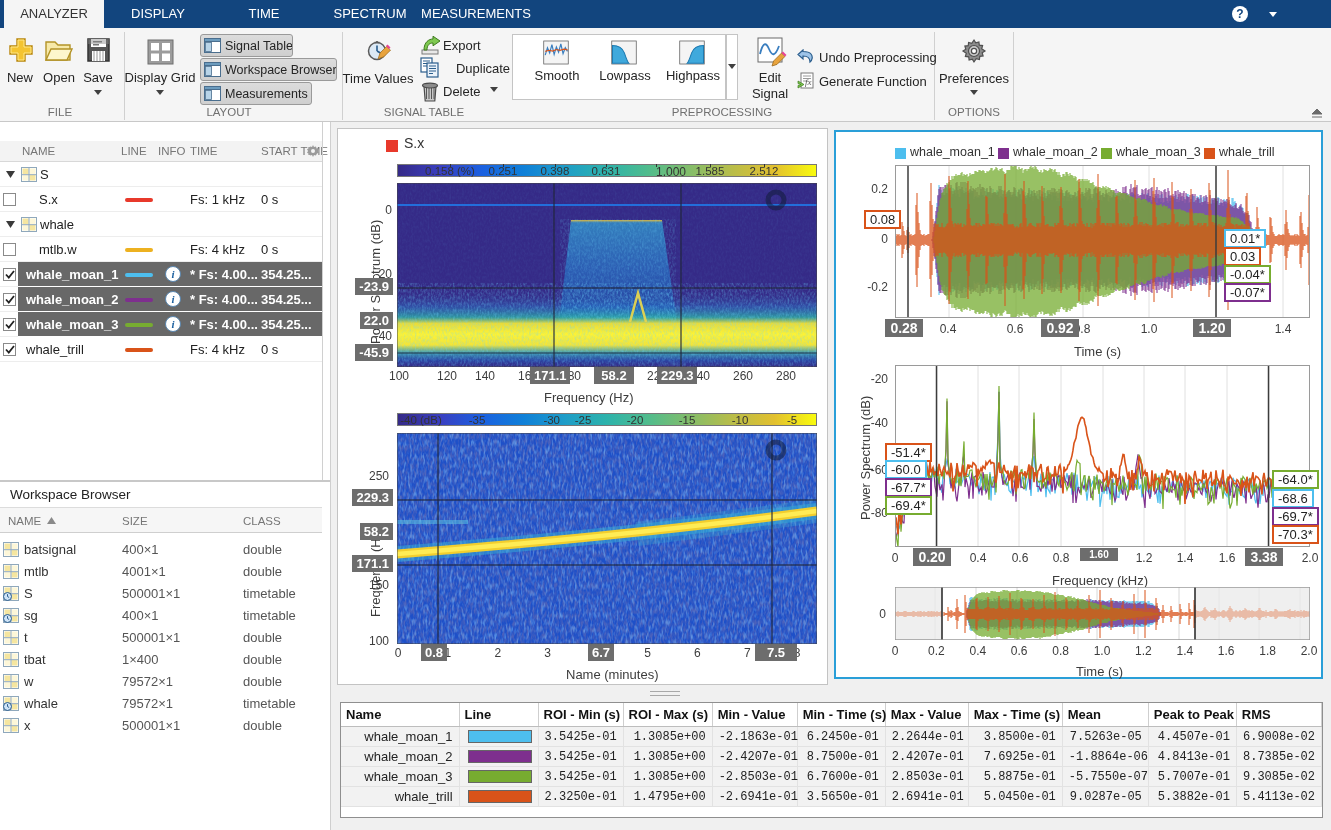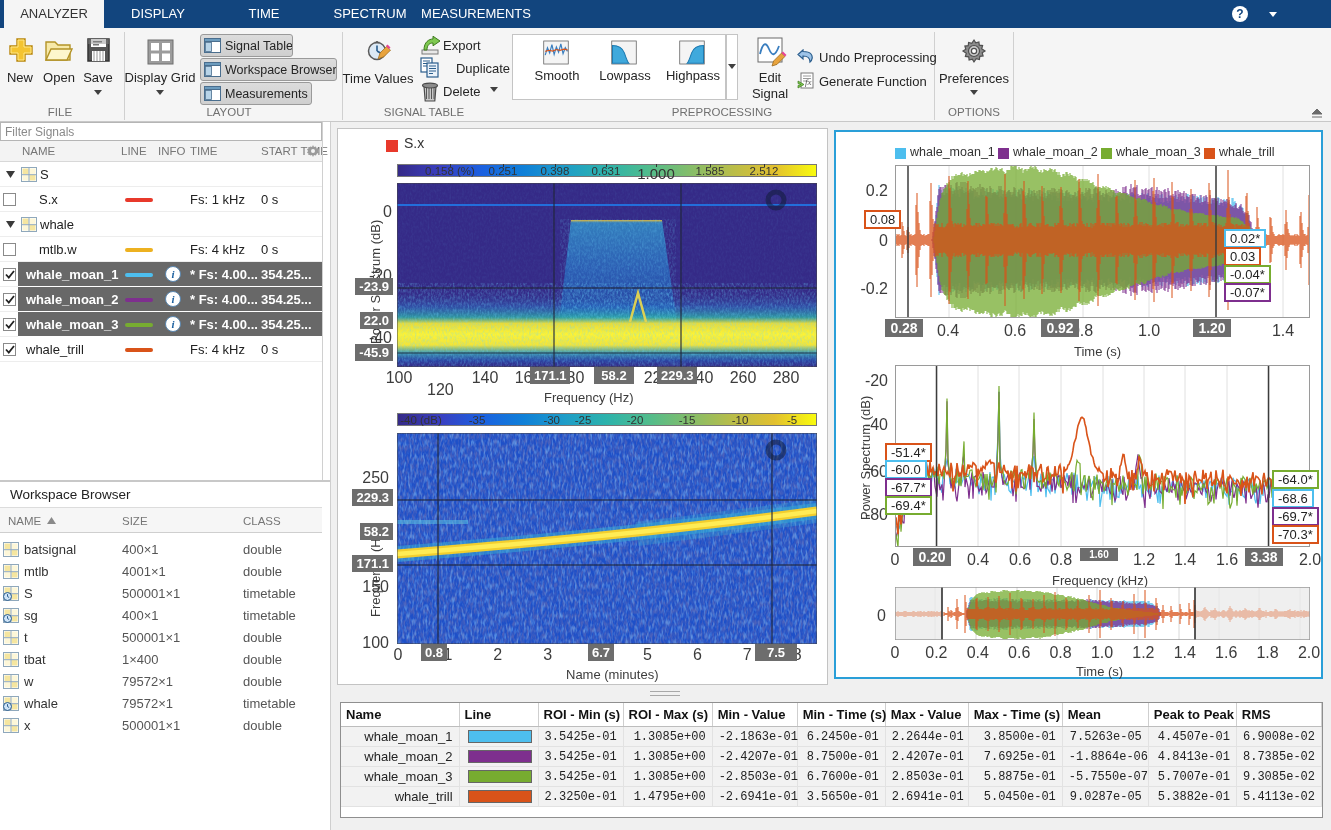--- a/index.html
+++ b/index.html
@@ -19,21 +19,21 @@
 .sigrow{position:absolute;left:0;width:322px;height:25px;font-size:13px;color:#222;border-bottom:1px solid #ededed}
 .cell{position:absolute;top:0;height:25px;line-height:25px;white-space:nowrap;overflow:hidden}
 .cbx{position:absolute;left:3px;top:6px;width:13px;height:13px;background:#fff;border:1px solid #8a8a8a}
 .swatch{position:absolute;left:125px;top:11px;width:28px;height:4px;border-radius:2px}
 .selrow{background:#686868;color:#fff;font-weight:bold;border-bottom:1px solid #fff}
 .infoi{position:absolute;left:147px;top:4px;width:16px;height:16px;border-radius:8px;background:#fff;border:1px solid #5a87b0;color:#1b5f9e;font-size:11px;font-weight:bold;text-align:center;line-height:15px;font-family:"Liberation Serif",serif;font-style:italic}
 .wsrow{position:absolute;left:0;width:318px;height:22px;font-size:13px;color:#333}
 .wslbl{position:absolute;font-size:11.5px;color:#767676}
 .badge{position:absolute;background:#6d6d6d;color:#fff;font-weight:bold;font-size:13px;text-align:center;padding:1px 4px;white-space:nowrap}
 .vbadge{position:absolute;background:#fff;color:#222;font-size:13px;text-align:center;padding:0 4px;white-space:nowrap;border:2px solid}
-.ticklbl{position:absolute;font-size:16px;color:#3c3c3c;white-space:nowrap}
+.ticklbl{position:absolute;font-size:12px;color:#3c3c3c;white-space:nowrap}
 .axlbl{position:absolute;font-size:13px;color:#3c3c3c;white-space:nowrap}
 .mtable{position:absolute;left:340px;top:702px;width:983px;height:116px;background:#fff;border:1px solid #8f8f8f}
 .mtable th{font-size:13px;text-align:left;padding:4px 5px;border-right:1px solid #cfcfcf;border-bottom:1px solid #bdbdbd;font-weight:bold;color:#111;white-space:nowrap}
 .mtable td{font-size:12px;font-family:"Liberation Mono",monospace;text-align:right;padding:2px 6px;border-right:1px solid #e2e2e2;border-bottom:1px solid #e2e2e2;color:#222;white-space:nowrap;background:#f2f2f2}
 </style>
 </head><body>
 <div class="abs tabbar">
 <div class="tab active" style="left:4px;width:100px">ANALYZER</div>
 <div class="tab" style="left:98px;width:120px">DISPLAY</div>
 <div class="tab" style="left:204px;width:120px">TIME</div>
@@ -168,21 +168,20 @@
  <circle cx="13" cy="13" r="5.5" fill="#c9c9c9" stroke="#4f4f4f" stroke-width="1.2"></circle>
  <circle cx="13" cy="13" r="2.6" fill="#fff" stroke="#4f4f4f" stroke-width="1.2"></circle>
 </svg>
 <div class="btnlabel" style="left:924px;top:43px;width:100px">Preferences</div>
 <div class="caret" style="left:970px;top:62px"></div>
 <div class="abs" style="left:1310px;top:76px;width:14px;height:10px"><svg width="14" height="10" viewBox="0 0 14 10">
         <path d="M2 9h10M7 1L2 6h10z" stroke="#6a6a6a" fill="#6a6a6a" stroke-width="1"></path>
       </svg></div>
 </div>
 <div class="abs leftpanel">
-<div class="filterbox">Filter Signals</div>
 <div class="sig-h">
       <span style="position:absolute;left:22px;top:4px">NAME</span>
       <span style="position:absolute;left:121px;top:4px">LINE</span>
       <span style="position:absolute;left:158px;top:4px">INFO</span>
       <span style="position:absolute;left:190px;top:4px">TIME</span>
       <span style="position:absolute;left:261px;top:4px">START TIME</span>
       <svg style="position:absolute;right:2px;top:3px" width="14" height="14" viewBox="0 0 14 14">
         <path d="M7 1l1 2 2-.6.6 2L13 5l-1 2 1 2-2.4.6-.6 2-2-.6-1 2-1-2-2 .6-.6-2L1 9l1-2-1-2 2.4-.6.6-2 2 .6z" fill="#9a9a9a"></path>
         <circle cx="7" cy="7" r="2" fill="#f3f3f3"></circle>
       </svg>
@@ -420,21 +419,21 @@
 <div class="abs" style="left:66px;top:6px;font-size:14px;color:#333">S.x</div>
 <div class="abs" style="left:59px;top:35px;width:420px;height:13px;background:linear-gradient(to right,#352a87 0%,#3a3fc0 10%,#1b60e0 20%,#0f80d8 30%,#1e9dc8 40%,#2db3ab 50%,#51bc8c 60%,#85bd69 70%,#b9bd49 80%,#e2c02f 90%,#f9fb0e 100%);border:1px solid #777"></div>
 <div class="abs" style="left:82px;top:36px;width:60px;text-align:center;font-size:11.5px;color:#333">0.158 (%)</div>
 <div class="abs" style="left:112px;top:35px;width:1px;height:3px;background:#333"></div>
 <div class="abs" style="left:135px;top:36px;width:60px;text-align:center;font-size:11.5px;color:#333">0.251</div>
 <div class="abs" style="left:165px;top:35px;width:1px;height:3px;background:#333"></div>
 <div class="abs" style="left:187px;top:36px;width:60px;text-align:center;font-size:11.5px;color:#333">0.398</div>
 <div class="abs" style="left:217px;top:35px;width:1px;height:3px;background:#333"></div>
 <div class="abs" style="left:238px;top:36px;width:60px;text-align:center;font-size:11.5px;color:#333">0.631</div>
 <div class="abs" style="left:268px;top:35px;width:1px;height:3px;background:#333"></div>
-<div class="abs" style="left:288px;top:36px;width:60px;text-align:center;font-size:15px;color:#333">1.000</div>
+<div class="abs" style="left:288px;top:36px;width:60px;text-align:right;font-size:12px;color:#333">1.000</div>
 <div class="abs" style="left:318px;top:35px;width:1px;height:3px;background:#333"></div>
 <div class="abs" style="left:342px;top:36px;width:60px;text-align:center;font-size:11.5px;color:#333">1.585</div>
 <div class="abs" style="left:372px;top:35px;width:1px;height:3px;background:#333"></div>
 <div class="abs" style="left:396px;top:36px;width:60px;text-align:center;font-size:11.5px;color:#333">2.512</div>
 <div class="abs" style="left:426px;top:35px;width:1px;height:3px;background:#333"></div>
 <svg class="abs" style="left:59px;top:54px" width="420" height="184" viewBox="0 0 420 184">
 <defs>
 <filter id="nz1" x="0" y="0" width="100%" height="100%">
  <feTurbulence type="fractalNoise" baseFrequency="0.55 0.3" numOctaves="2" seed="7" result="n"></feTurbulence>
  <feColorMatrix in="n" type="matrix" values="0 0 0 0 0.15  0 0 0 0 0.65  0 0 0 0 0.95  0.9 0.9 0 0 -0.75"></feColorMatrix>
@@ -474,21 +473,21 @@
 <rect width="420" height="184" fill="none" stroke="#444" stroke-width="1"></rect>
 </svg>
 <div class="ticklbl" style="left:22px;top:74px;width:32px;text-align:right">0</div>
 <div class="ticklbl" style="left:22px;top:138px;width:32px;text-align:right">-20</div>
 <div class="ticklbl" style="left:22px;top:200px;width:32px;text-align:right">-40</div>
 <div class="axlbl" style="left:30px;top:215px;transform:rotate(-90deg);transform-origin:left top;font-size:13px">Power Spectrum (dB)</div>
 <div class="badge" style="right:434px;top:149px">-23.9</div>
 <div class="badge" style="right:434px;top:183px">22.0</div>
 <div class="badge" style="right:434px;top:215px">-45.9</div>
 <div class="ticklbl" style="left:46.0px;top:240px;width:30px;text-align:center">100</div>
-<div class="ticklbl" style="left:89.0px;top:252px;width:30px;text-align:left">120</div>
+<div class="ticklbl" style="left:89.0px;top:240px;width:30px;text-align:right">120</div>
 <div class="ticklbl" style="left:132.0px;top:240px;width:30px;text-align:center">140</div>
 <div class="ticklbl" style="left:175.0px;top:240px;width:30px;text-align:center">160</div>
 <div class="ticklbl" style="left:218.0px;top:240px;width:30px;text-align:center">180</div>
 <div class="ticklbl" style="left:261.0px;top:240px;width:30px;text-align:center">200</div>
 <div class="ticklbl" style="left:304.0px;top:240px;width:30px;text-align:center">220</div>
 <div class="ticklbl" style="left:347.0px;top:240px;width:30px;text-align:center">240</div>
 <div class="ticklbl" style="left:390.0px;top:240px;width:30px;text-align:center">260</div>
 <div class="ticklbl" style="left:433.0px;top:240px;width:30px;text-align:center">280</div>
 <div class="badge" style="left:192px;top:238px;width:40px">171.1</div>
 <div class="badge" style="left:256px;top:238px;width:40px">58.2</div>
@@ -579,21 +578,21 @@
 <path d="M39 72V78M40 66V85M41 59V92M42 53V98M43 47V105M44 41V111M45 35V117M46 33V120M47 28V125M48 27V126M49 24V129M50 23V130M51 22V131M52 18V135M53 19V134M54 17V136M55 15V139M56 15V139M57 11V143M58 14V139M59 11V143M60 11V143M61 9V145M62 11V142M63 10V144M64 10V144M65 10V144M66 8V146M67 7V147M68 11V143M69 9V145M70 10V144M71 10V144M72 9V145M73 12V142M74 11V143M75 8V146M76 10V144M77 9V145M78 9V145M79 9V145M80 6V148M81 6V149M82 7V147M83 7V147M84 5V149M85 5V149M86 6V148M87 6V148M88 5V149M89 6V148M90 8V146M91 8V146M92 6V149M93 7V147M94 6V148M95 5V150M96 3V152M97 3V152M98 6V148M99 5V149M100 4V150M101 2V152M102 3V151M103 5V149M104 6V148M105 4V151M106 4V150M107 3V151M108 6V148M109 7V147M110 9V145M111 8V146M112 5V149M113 5V149M114 5V149M115 5V149M116 0V154M117 1V154M118 2V153M119 -0V155M120 -0V155M121 1V153M122 4V151M123 5V149M124 2V152M125 4V150M126 4V151M127 3V151M128 8V147M129 5V149M130 4V150M131 4V150M132 6V148M133 4V150M134 4V151M135 2V153M136 1V154M137 3V151M138 2V153M139 4V150M140 1V153M141 2V152M142 4V150M143 5V149M144 7V147M145 7V147M146 5V149M147 8V146M148 7V147M149 4V150M150 5V149M151 5V149M152 6V149M153 6V148M154 5V149M155 3V151M156 4V150M157 4V151M158 7V148M159 5V149M160 4V150M161 7V147M162 7V147M163 10V144M164 7V147M165 10V144M166 12V142M167 12V142M168 9V144M169 9V145M170 11V143M171 7V147M172 7V147M173 9V145M174 11V143M175 8V146M176 10V144M177 10V144M178 11V142M179 13V141M180 11V142M181 12V142M182 16V138M183 15V138M184 17V137M185 14V139M186 16V138M187 14V140M188 14V140M189 16V137M190 14V140M191 16V138M192 14V140M193 16V138M194 15V139M195 18V136M196 18V135M197 18V136M198 17V137M199 20V134M200 22V131M201 21V132M202 23V130M203 22V131M204 22V131M205 22V131M206 23V131M207 23V130M208 21V132M209 22V132M210 23V130M211 21V132M212 24V129M213 22V131M214 23V130M215 23V130M216 25V128M217 25V128M218 25V128M219 26V127M220 28V125M221 30V123M222 28V124M223 28V125M224 27V126M225 27V126M226 28V125M227 28V125M228 28V125M229 28V125M230 29V124M231 28V124M232 30V122M233 30V123M234 29V124M235 32V121M236 31V121M237 32V121M238 32V120M239 33V120M240 33V119M241 34V118M242 34V118M243 33V119M244 33V119M245 33V120M246 35V117M247 35V117M248 34V118M249 34V119M250 34V119M251 35V118M252 36V116M253 38V115M254 37V116M255 37V115M256 39V114M257 39V114M258 39V113M259 41V111M260 39V113M261 40V112M262 40V112M263 41V111M264 40V112M265 40V112M266 39V113M267 41V111M268 42V110M269 40V112M270 41V111M271 42V110M272 41V111M273 44V108M274 43V109M275 44V108M276 45V107M277 46V106M278 44V108M279 44V108M280 44V108M281 45V107M282 44V107M283 45V107M284 44V108M285 44V107M286 45V107M287 46V106M288 45V107M289 46V105M290 46V105M291 47V105M292 48V104M293 47V104M294 48V104M295 48V104M296 49V103M297 47V104M298 48V104M299 49V103M300 48V104M301 48V104M302 48V104M303 49V103M304 48V104M305 48V103M306 48V104M307 49V102M308 48V103M309 49V103M310 50V102M311 50V102M312 50V101M313 50V101M314 51V101M315 51V101M316 50V101M317 50V101M318 50V102M319 50V101M320 51V101M321 51V101M322 50V101M323 50V101M324 52V100M325 51V100M326 51V101M327 52V99M328 52V99M329 52V99M330 52V100M331 53V99M332 52V99M333 53V99M334 53V98M335 52V99M336 53V98M337 52V99M338 52V99M339 53V98M340 53V98M341 52V99M342 54V97M343 53V98M344 54V97M345 55V96M346 56V96M347 56V95M348 57V94M349 59V92M350 59V92M351 61V90M352 60V90M353 61V90M354 61V90M355 62V89M356 65V86M357 67V83M358 70V80M359 73V77" stroke="#77ac30" stroke-width="1"></path>
 <path d="M0 71V79M1 71V79M2 69V81M3 70V80M4 69V81M5 71V79M6 70V80M7 57V93M8 61V89M9 66V84M10 70V80M11 71V79M12 65V85M13 62V88M14 67V83M15 70V80M16 69V81M17 71V79M18 70V80M19 70V80M20 69V81M21 40V110M22 28V122M23 47V103M24 58V92M25 65V85M26 69V81M27 70V80M28 70V80M29 69V81M30 71V79M31 70V80M32 70V80M33 69V81M34 69V81M35 36V114M36 18V132M37 40V110M38 54V96M39 62V88M40 58V92M41 59V91M42 60V90M43 59V91M44 62V88M45 62V88M46 62V88M47 58V92M48 62V88M49 63V87M50 62V88M51 61V89M52 59V91M53 58V92M54 11V139M55 23V127M56 43V107M57 56V94M58 59V91M59 62V88M60 58V92M61 59V91M62 60V90M63 58V92M64 60V90M65 59V91M66 58V92M67 62V88M68 62V88M69 59V91M70 61V89M71 60V90M72 44V106M73 16V134M74 39V111M75 53V97M76 60V90M77 61V89M78 61V89M79 60V90M80 61V89M81 58V92M82 58V92M83 62V88M84 58V92M85 60V90M86 61V89M87 61V89M88 59V91M89 59V91M90 60V90M91 31V119M92 32V118M93 49V101M94 59V91M95 60V90M96 58V92M97 58V92M98 59V91M99 58V92M100 61V89M101 59V91M102 61V89M103 58V92M104 61V89M105 59V91M106 59V91M107 60V90M108 61V89M109 48V102M110 9V141M111 32V118M112 49V101M113 59V91M114 60V90M115 59V91M116 60V90M117 59V91M118 59V91M119 61V89M120 63V87M121 62V88M122 61V89M123 63V87M124 62V88M125 59V91M126 58V92M127 62V88M128 26V124M129 16V134M130 39V111M131 53V97M132 62V88M133 61V89M134 59V91M135 58V92M136 58V92M137 60V90M138 61V89M139 61V89M140 62V88M141 62V88M142 58V92M143 59V91M144 58V92M145 62V88M146 58V92M147 21V129M148 36V114M149 51V99M150 60V90M151 60V90M152 59V91M153 59V91M154 62V88M155 61V89M156 62V88M157 61V89M158 62V88M159 62V88M160 58V92M161 60V90M162 60V90M163 58V92M164 58V92M165 41V109M166 22V128M167 43V107M168 55V95M169 60V90M170 61V89M171 60V90M172 62V88M173 61V89M174 61V89M175 58V92M176 62V88M177 59V91M178 59V91M179 58V92M180 61V89M181 62V88M182 58V92M183 59V91M184 14V136M185 23V127M186 43V107M187 56V94M188 59V91M189 59V91M190 61V89M191 62V88M192 58V92M193 62V88M194 62V88M195 62V88M196 58V92M197 63V87M198 59V91M199 61V89M200 58V92M201 58V92M202 43V107M203 9V141M204 35V115M205 51V99M206 60V90M207 58V92M208 58V92M209 58V92M210 60V90M211 61V89M212 58V92M213 58V92M214 61V89M215 58V92M216 62V88M217 58V92M218 59V91M219 58V92M220 60V90M221 32V118M222 31V119M223 48V102M224 59V91M225 61V89M226 58V92M227 59V91M228 62V88M229 58V92M230 62V88M231 60V90M232 62V88M233 58V92M234 59V91M235 62V88M236 61V89M237 60V90M238 60V90M239 52V98M240 15V135M241 35V115M242 51V99M243 60V90M244 59V91M245 57V93M246 60V90M247 57V93M248 61V89M249 59V91M250 61V89M251 58V92M252 59V91M253 59V91M254 61V89M255 60V90M256 62V88M257 60V90M258 26V124M259 13V137M260 37V113M261 52V98M262 61V89M263 60V90M264 60V90M265 59V91M266 61V89M267 58V92M268 62V88M269 58V92M270 58V92M271 58V92M272 60V90M273 60V90M274 59V91M275 60V90M276 57V93M277 17V133M278 32V118M279 49V101M280 59V91M281 58V92M282 57V93M283 57V93M284 62V88M285 61V89M286 59V91M287 62V88M288 59V91M289 62V88M290 61V89M291 60V90M292 59V91M293 61V89M294 60V90M295 44V106M296 24V126M297 44V106M298 56V94M299 61V89M300 60V90M301 61V89M302 60V90M303 58V92M304 58V92M305 62V88M306 58V92M307 61V89M308 60V90M309 58V92M310 58V92M311 58V92M312 62V88M313 61V89M314 18V132M315 25V125M316 45V105M317 57V93M318 57V93M319 60V90M320 58V92M321 58V92M322 60V90M323 61V89M324 59V91M325 62V88M326 60V90M327 62V88M328 62V88M329 61V89M330 61V89M331 58V92M332 43V107M333 5V145M334 32V118M335 49V101M336 58V92M337 59V91M338 59V91M339 60V90M340 63V87M341 59V91M342 59V91M343 61V89M344 60V90M345 61V89M346 60V90M347 59V91M348 62V88M349 60V90M350 62V88M351 31V119M352 28V122M353 46V104M354 58V92M355 64V86M356 69V81M357 71V79M358 70V80M359 71V79M360 71V79M361 62V88M362 42V108M363 53V97M364 62V88M365 67V83M366 69V81M367 71V79M368 71V79M369 70V80M370 71V79M371 69V81M372 70V80M373 70V80M374 70V80M375 52V98M376 53V97M377 61V89M378 67V83M379 69V81M380 71V79M381 71V79M382 71V79M383 70V80M384 69V81M385 70V80M386 70V80M387 70V80M388 69V81M389 70V80M390 59V91M391 45V105M392 57V93M393 64V86M394 68V82M395 70V80M396 71V79M397 70V80M398 71V79M399 70V80M400 69V81M401 71V79M402 69V81M403 70V80M404 71V79M405 51V99M406 47V103M407 58V92M408 65V85M409 69V81M410 69V81M411 71V79M412 70V80M413 62V88M414 30V120M415 39V111" stroke="#d95319" stroke-width="1"></path>
 <line x1="13" y1="0" x2="13" y2="153" stroke="#3c3c3c" stroke-width="1.5"></line>
 <line x1="321" y1="0" x2="321" y2="153" stroke="#3c3c3c" stroke-width="1.5"></line>
 <rect width="415" height="153" fill="none" stroke="#9a9a9a" stroke-width="2"></rect>
 </svg>
 <div class="ticklbl" style="left:20px;top:50px;width:32px;text-align:right">0.2</div>
 <div class="ticklbl" style="left:20px;top:100px;width:32px;text-align:right">0</div>
 <div class="ticklbl" style="left:20px;top:148px;width:32px;text-align:right">-0.2</div>
 <div class="vbadge" style="left:28px;top:78px;border-color:#d95319">0.08</div>
-<div class="vbadge" style="left:388px;top:97px;border-color:#4dbeee">0.02*</div>
+<div class="vbadge" style="left:388px;top:97px;border-color:#4dbeee">0.01*</div>
 <div class="vbadge" style="left:388px;top:115px;border-color:#d95319">0.03</div>
 <div class="vbadge" style="left:388px;top:133px;border-color:#77ac30">-0.04*</div>
 <div class="vbadge" style="left:388px;top:151px;border-color:#7e2f8e">-0.07*</div>
 <div class="ticklbl" style="left:98px;top:190px;width:28px;text-align:center">0.4</div>
 <div class="ticklbl" style="left:165px;top:190px;width:28px;text-align:center">0.6</div>
 <div class="ticklbl" style="left:232px;top:190px;width:28px;text-align:center">0.8</div>
 <div class="ticklbl" style="left:299px;top:190px;width:28px;text-align:center">1.0</div>
 <div class="ticklbl" style="left:433px;top:190px;width:28px;text-align:center">1.4</div>
 <div class="badge" style="left:49px;top:187px;width:38px;font-size:14px">0.28</div>
 <div class="badge" style="left:205px;top:187px;width:38px;font-size:14px">0.92</div>

